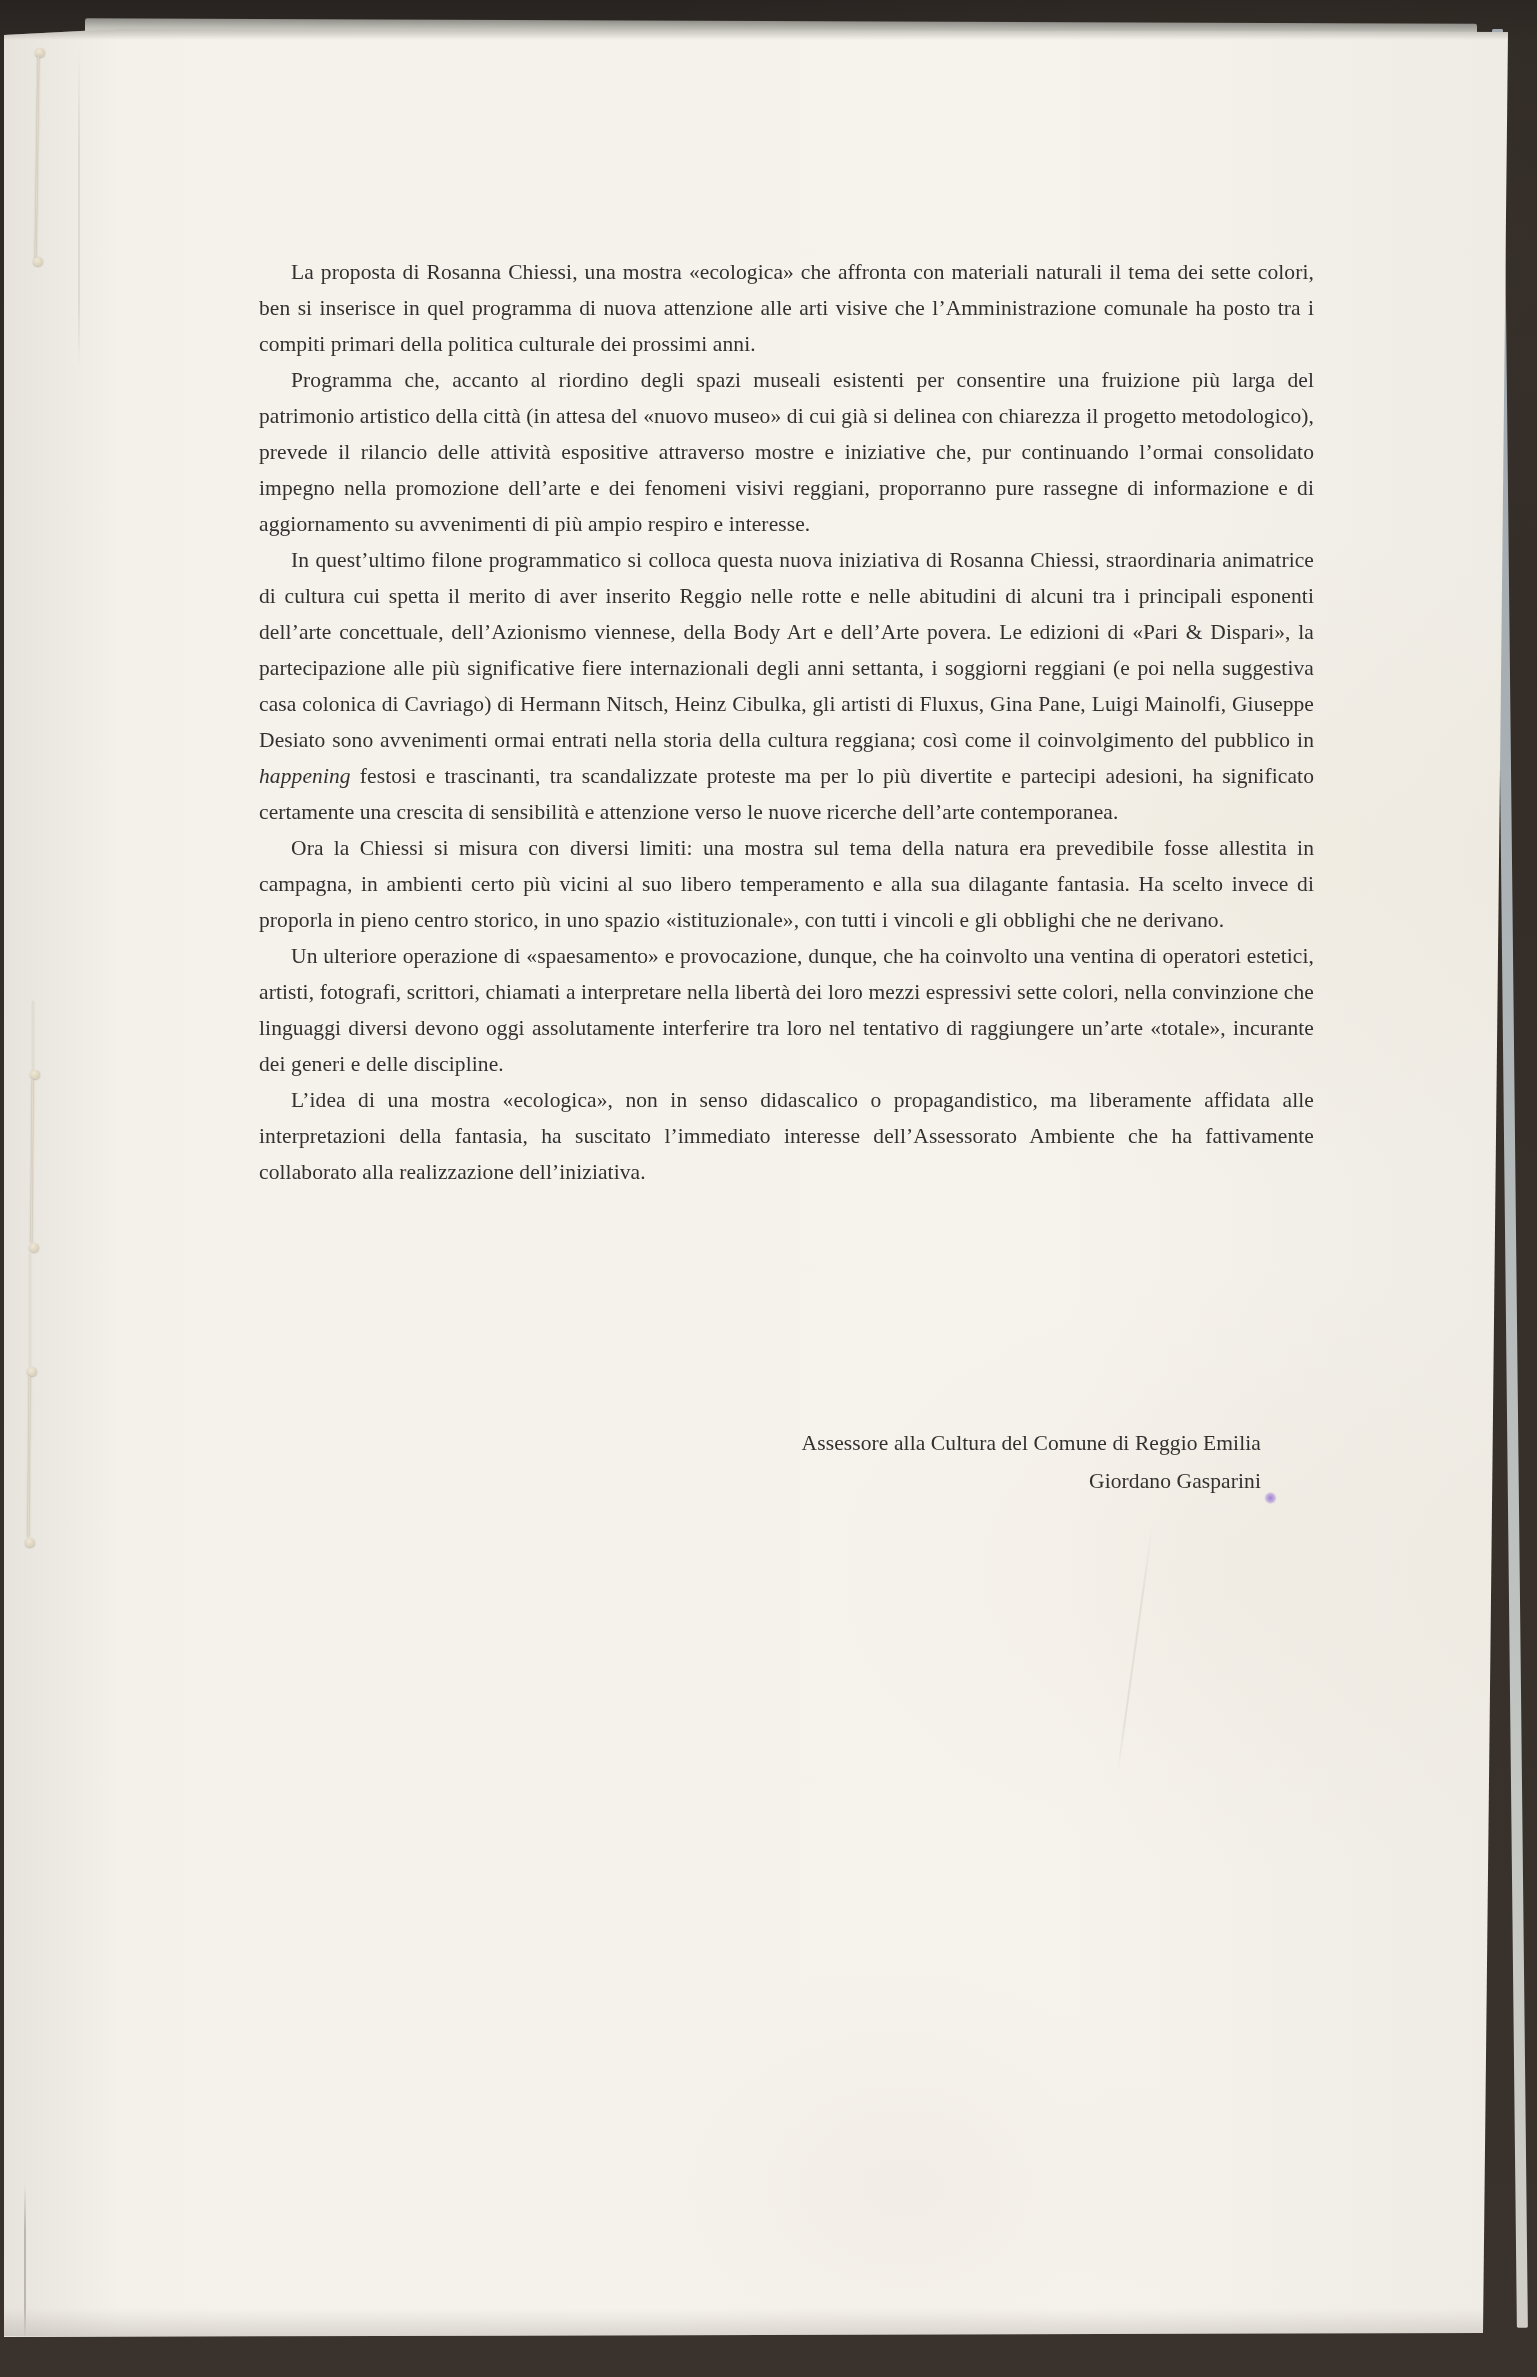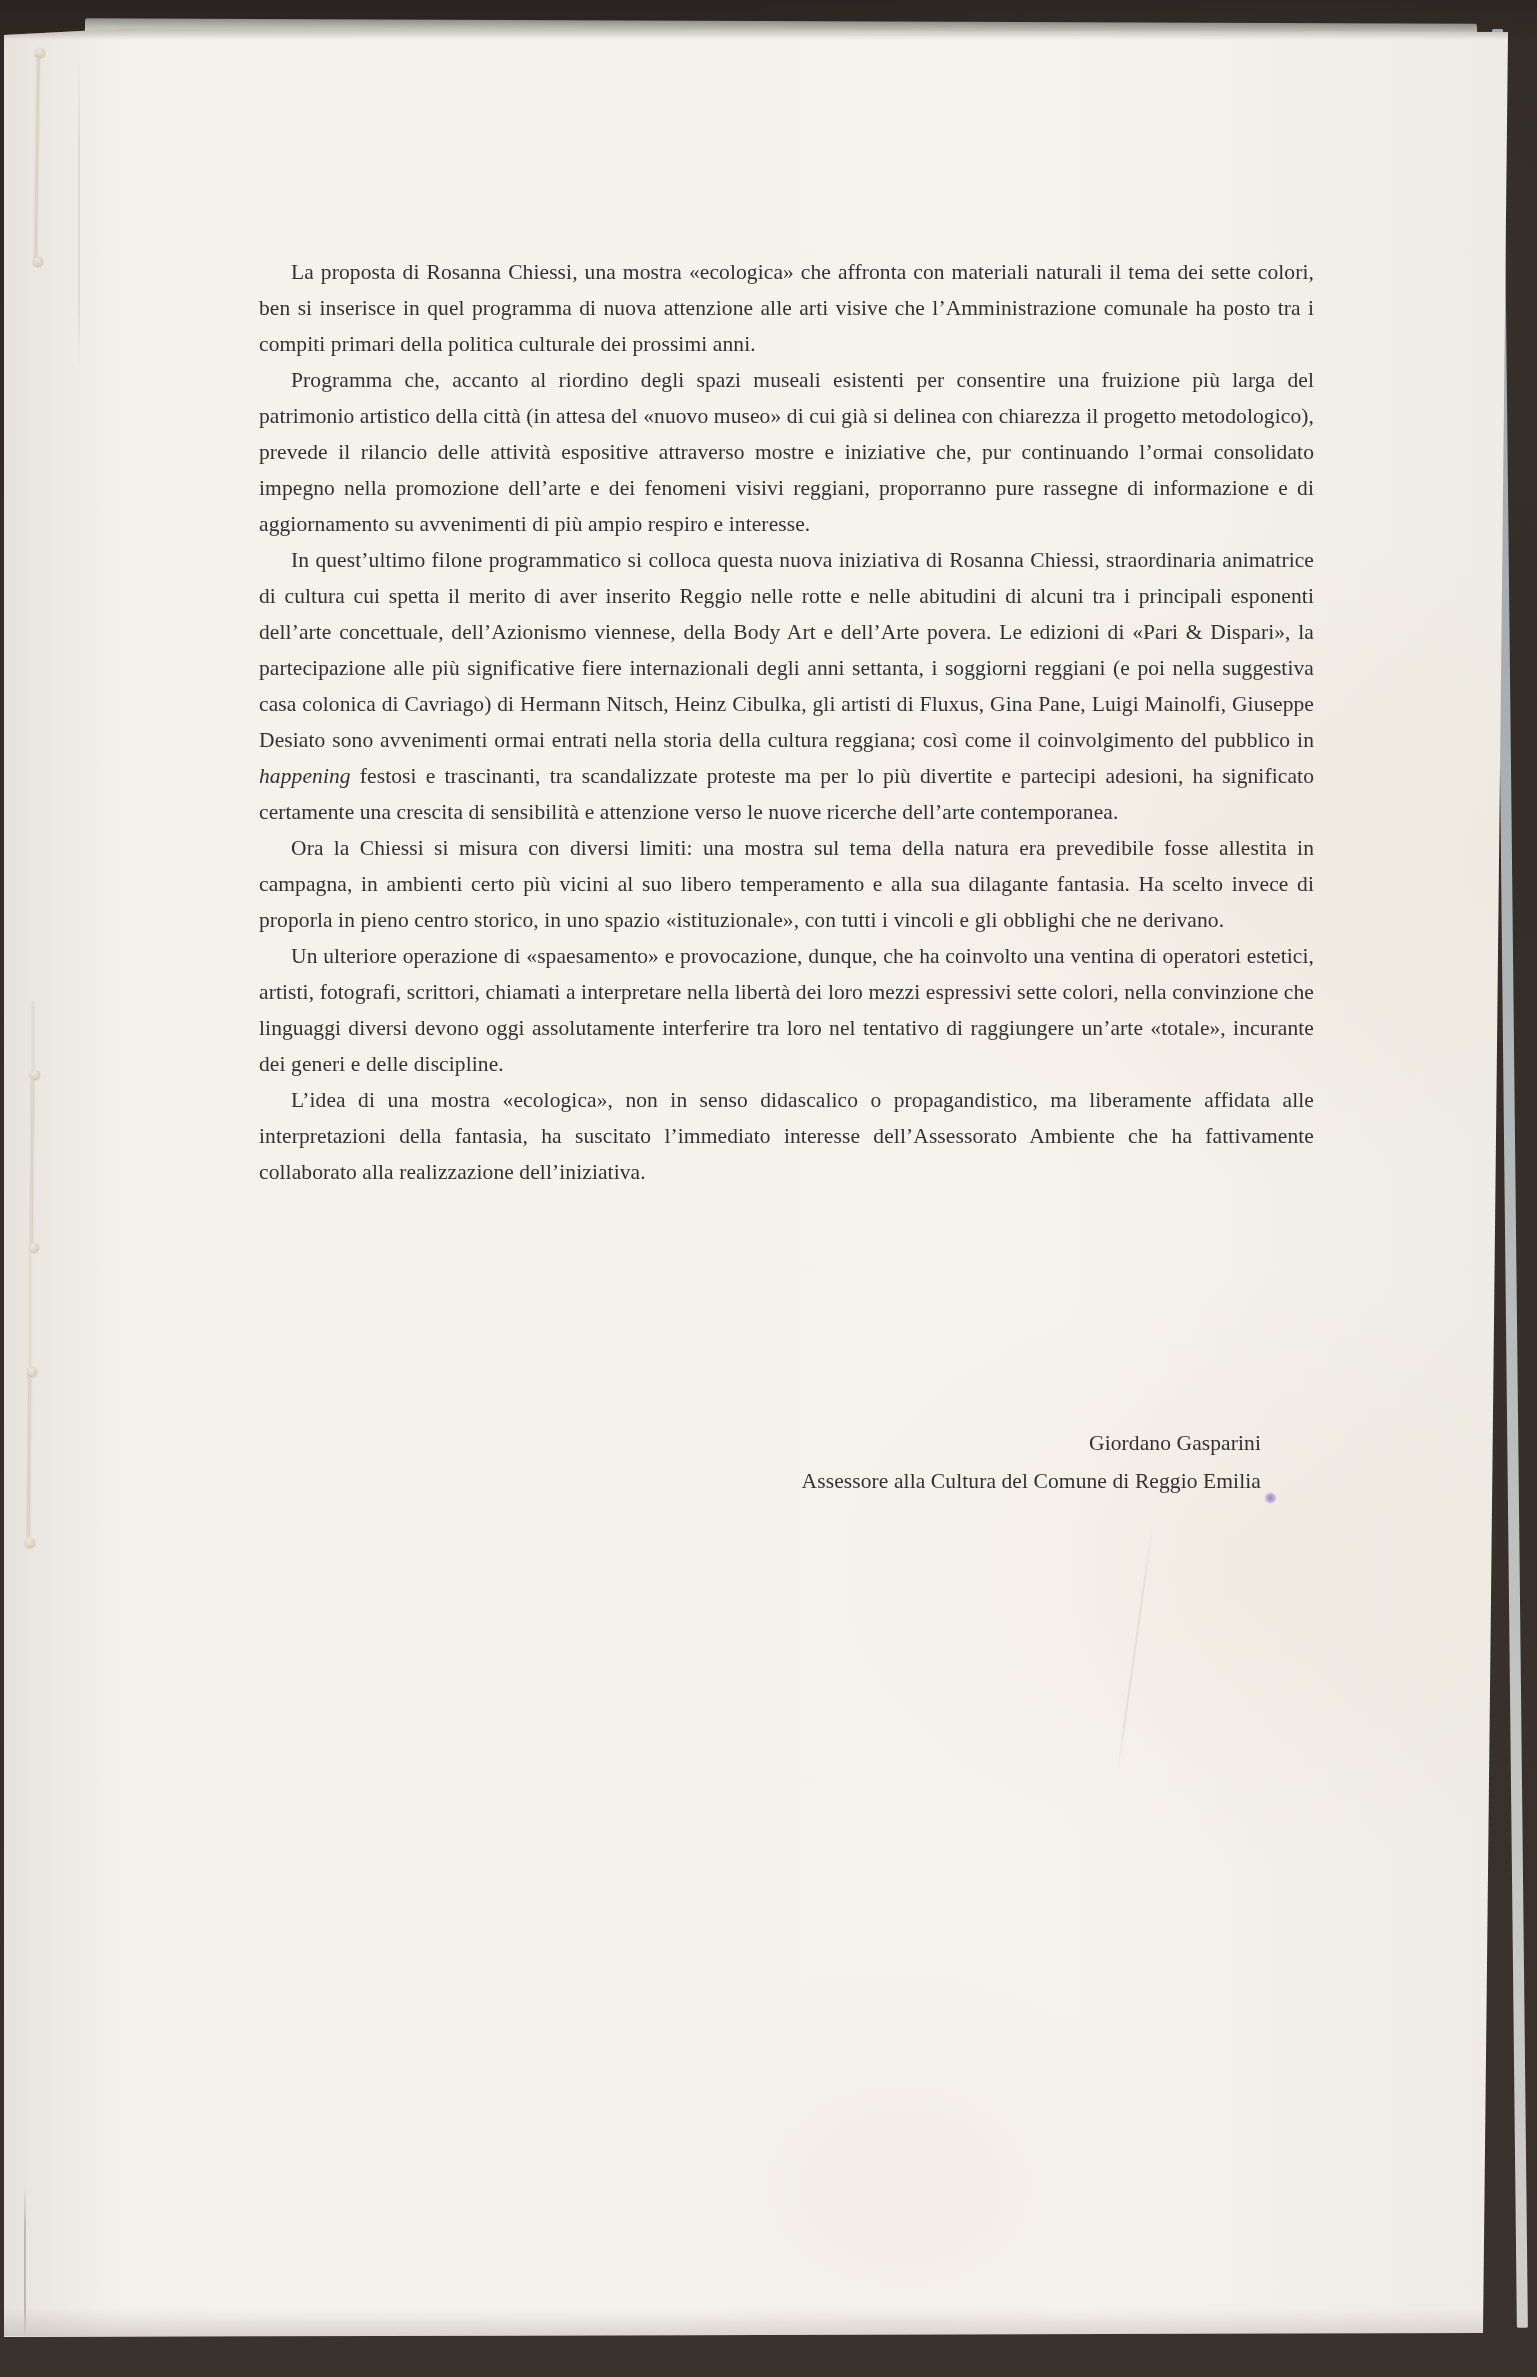--- a/index.html
+++ b/index.html
@@ -121,19 +121,19 @@
     <div class="text-block" id="body-text">
         <p><span>La proposta di Rosanna Chiessi, una mostra «ecologica» che affronta con materiali naturali il tema dei sette colori, ben si inserisce in quel programma di nuova attenzione alle arti visive che l’Amministrazione comunale ha posto tra i compiti primari della politica culturale dei prossimi anni.</span></p>
         <p><span>Programma che, accanto al riordino degli spazi museali esistenti per consentire una fruizione più larga del patrimonio artistico della città (in attesa del «nuovo museo» di cui già si delinea con chiarezza il progetto metodologico), prevede il rilancio delle attività espositive attraverso mostre e iniziative che, pur continuando l’ormai consolidato impegno nella promozione dell’arte e dei fenomeni visivi reggiani, proporranno pure rassegne di informazione e di aggiornamento su avvenimenti di più ampio respiro e interesse.</span></p>
         <p><span>In quest’ultimo filone programmatico si colloca questa nuova iniziativa di Rosanna Chiessi, straordinaria animatrice di cultura cui spetta il merito di aver inserito Reggio nelle rotte e nelle abitudini di alcuni tra i principali esponenti dell’arte concettuale, dell’Azionismo viennese, della Body Art e dell’Arte povera. Le edizioni di «Pari &amp; Dispari», la partecipazione alle più significative fiere internazionali degli anni settanta, i soggiorni reggiani (e poi nella suggestiva casa colonica di Cavriago) di Hermann Nitsch, Heinz Cibulka, gli artisti di Fluxus, Gina Pane, Luigi Mainolfi, Giuseppe Desiato sono avvenimenti ormai entrati nella storia della cultura reggiana; così come il coinvolgimento del pubblico in </span><span class="it">happening</span><span> festosi e trascinanti, tra scandalizzate proteste ma per lo più divertite e partecipi adesioni, ha significato certamente una crescita di sensibilità e attenzione verso le nuove ricerche dell’arte contemporanea.</span></p>
         <p><span>Ora la Chiessi si misura con diversi limiti: una mostra sul tema della natura era prevedibile fosse allestita in campagna, in ambienti certo più vicini al suo libero temperamento e alla sua dilagante fantasia. Ha scelto invece di proporla in pieno centro storico, in uno spazio «istituzionale», con tutti i vincoli e gli obblighi che ne derivano.</span></p>
         <p><span>Un ulteriore operazione di «spaesamento» e provocazione, dunque, che ha coinvolto una ventina di operatori estetici, artisti, fotografi, scrittori, chiamati a interpretare nella libertà dei loro mezzi espressivi sette colori, nella convinzione che linguaggi diversi devono oggi assolutamente interferire tra loro nel tentativo di raggiungere un’arte «totale», incurante dei generi e delle discipline.</span></p>
         <p><span>L’idea di una mostra «ecologica», non in senso didascalico o propagandistico, ma liberamente affidata alle interpretazioni della fantasia, ha suscitato l’immediato interesse dell’Assessorato Ambiente che ha fattivamente collaborato alla realizzazione dell’iniziativa.</span></p>
       </div>
 
     <div class="signature">
+      <div>Assessore alla Cultura del Comune di Reggio Emilia</div>
       <div>Giordano Gasparini</div>
-      <div>Assessore alla Cultura del Comune di Reggio Emilia</div>
     </div>
 
   </div>
 </div>
 
 
 </body></html>

